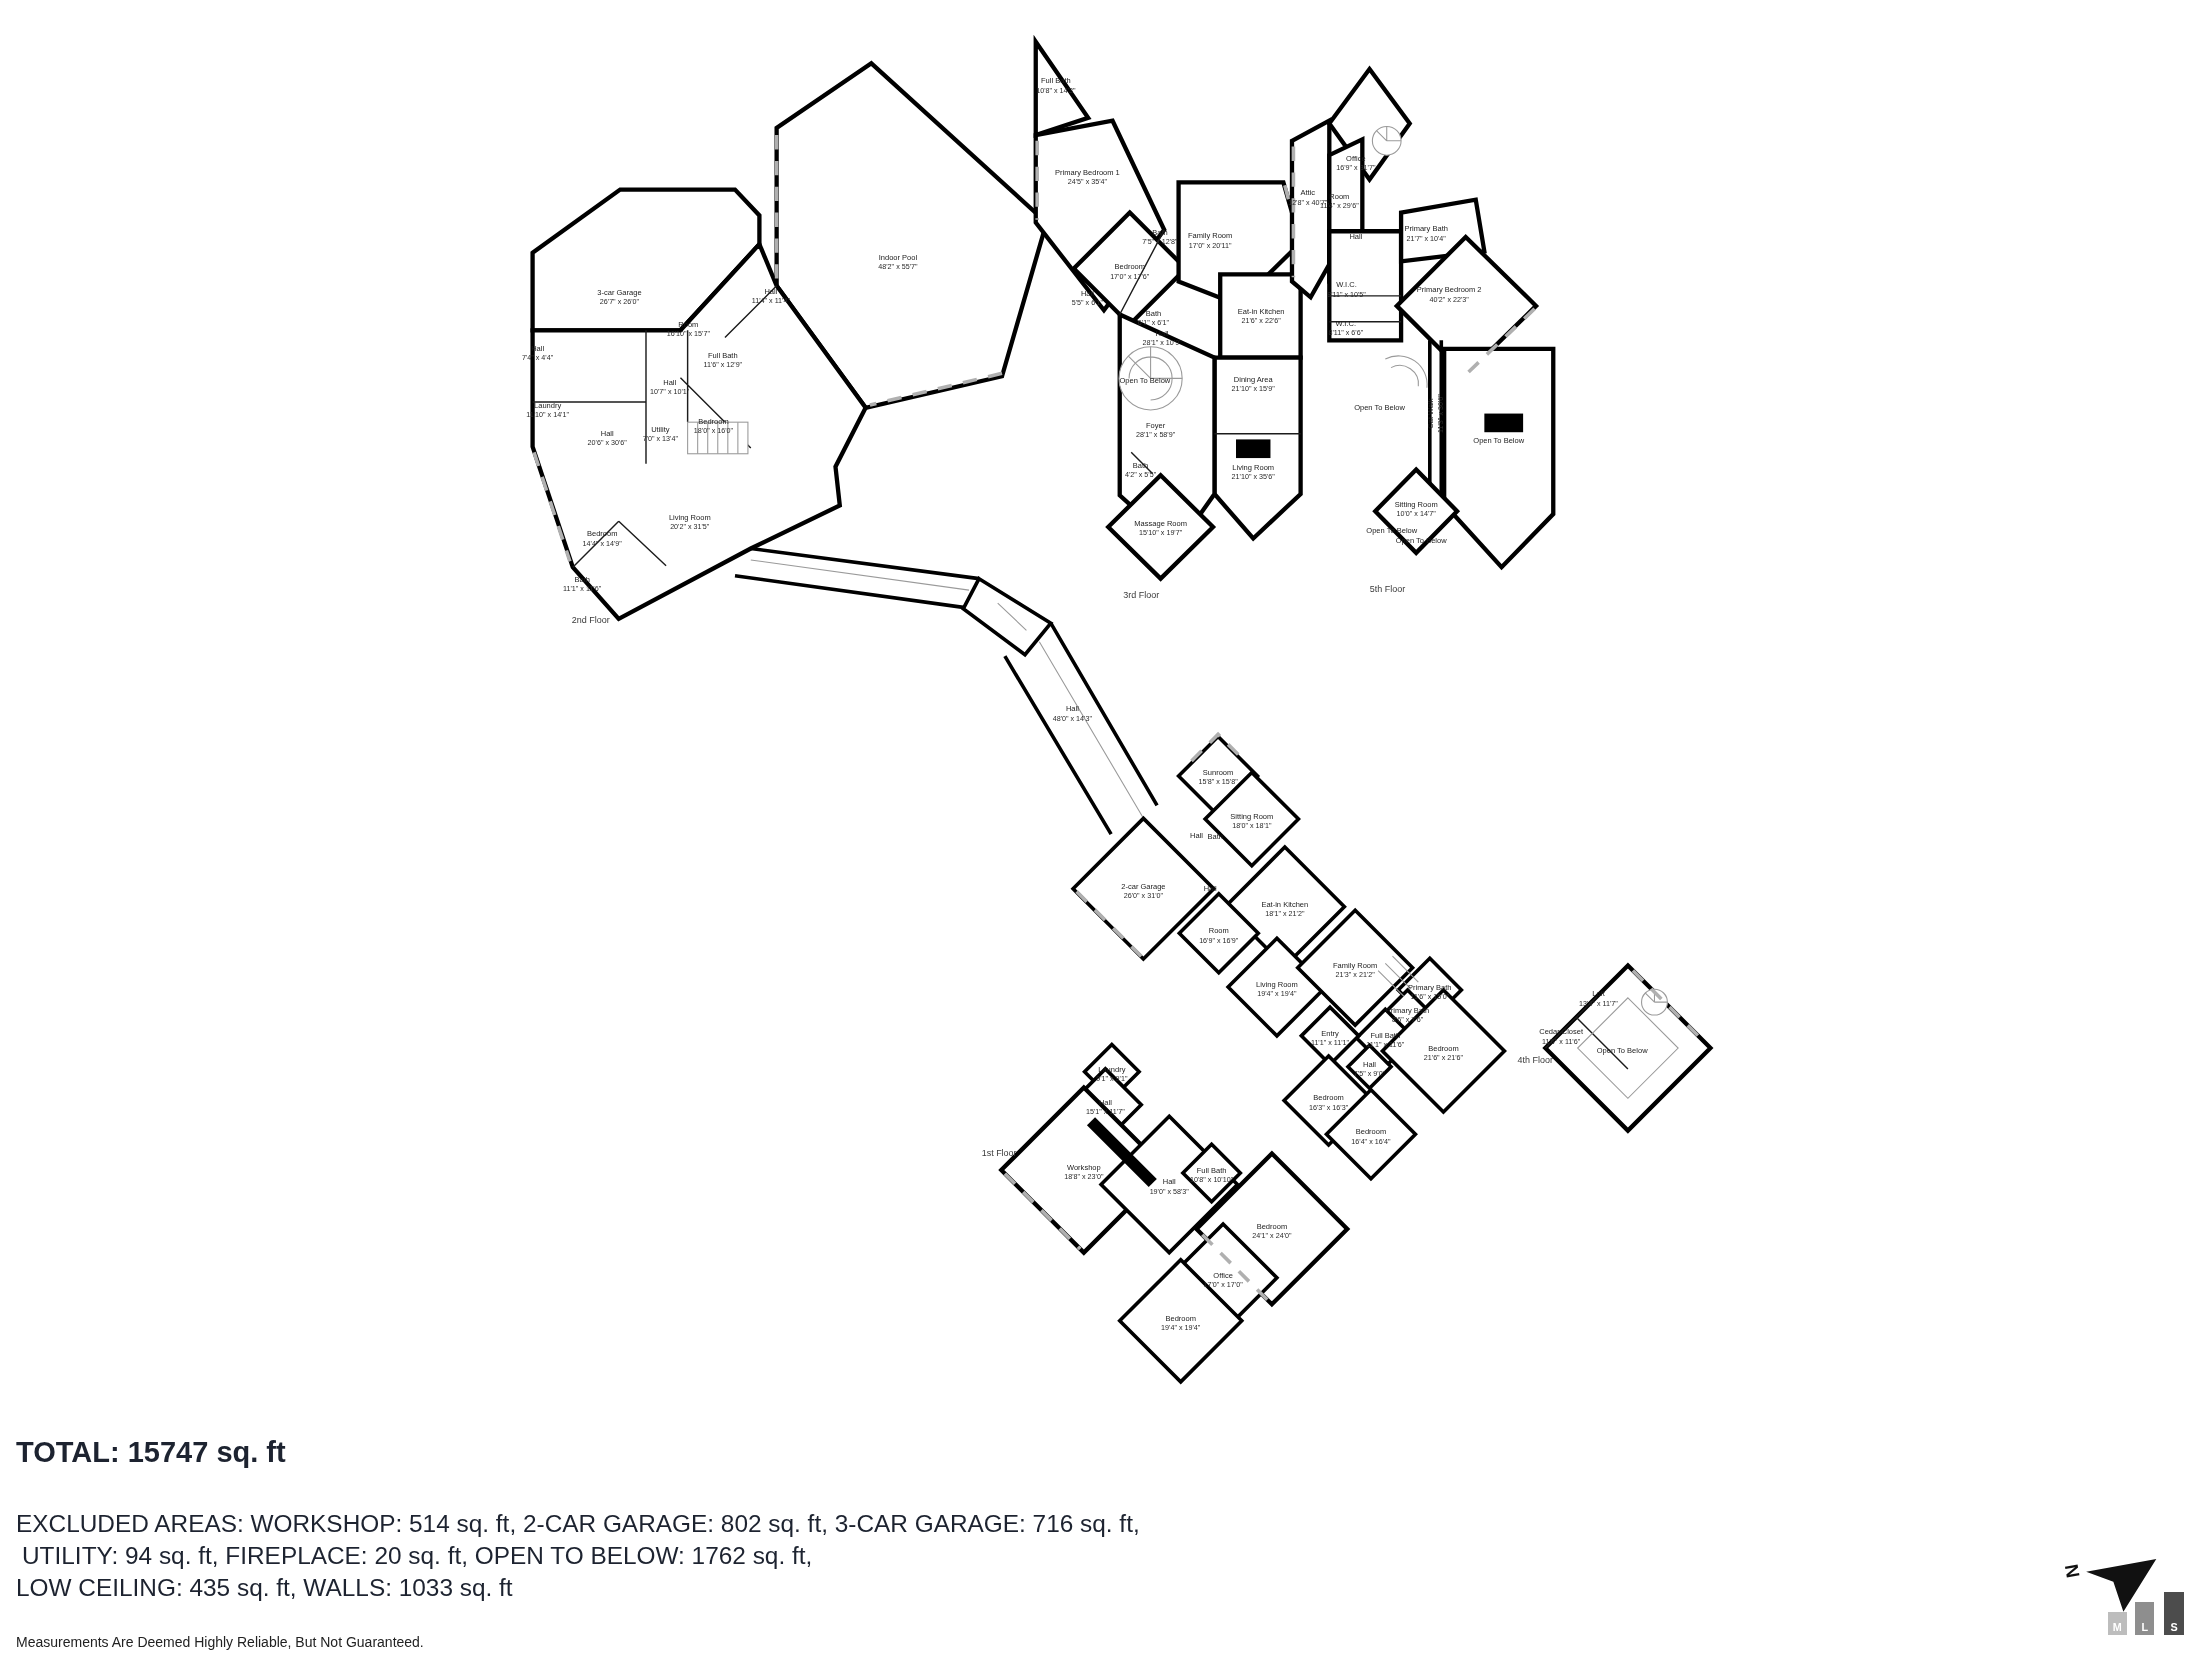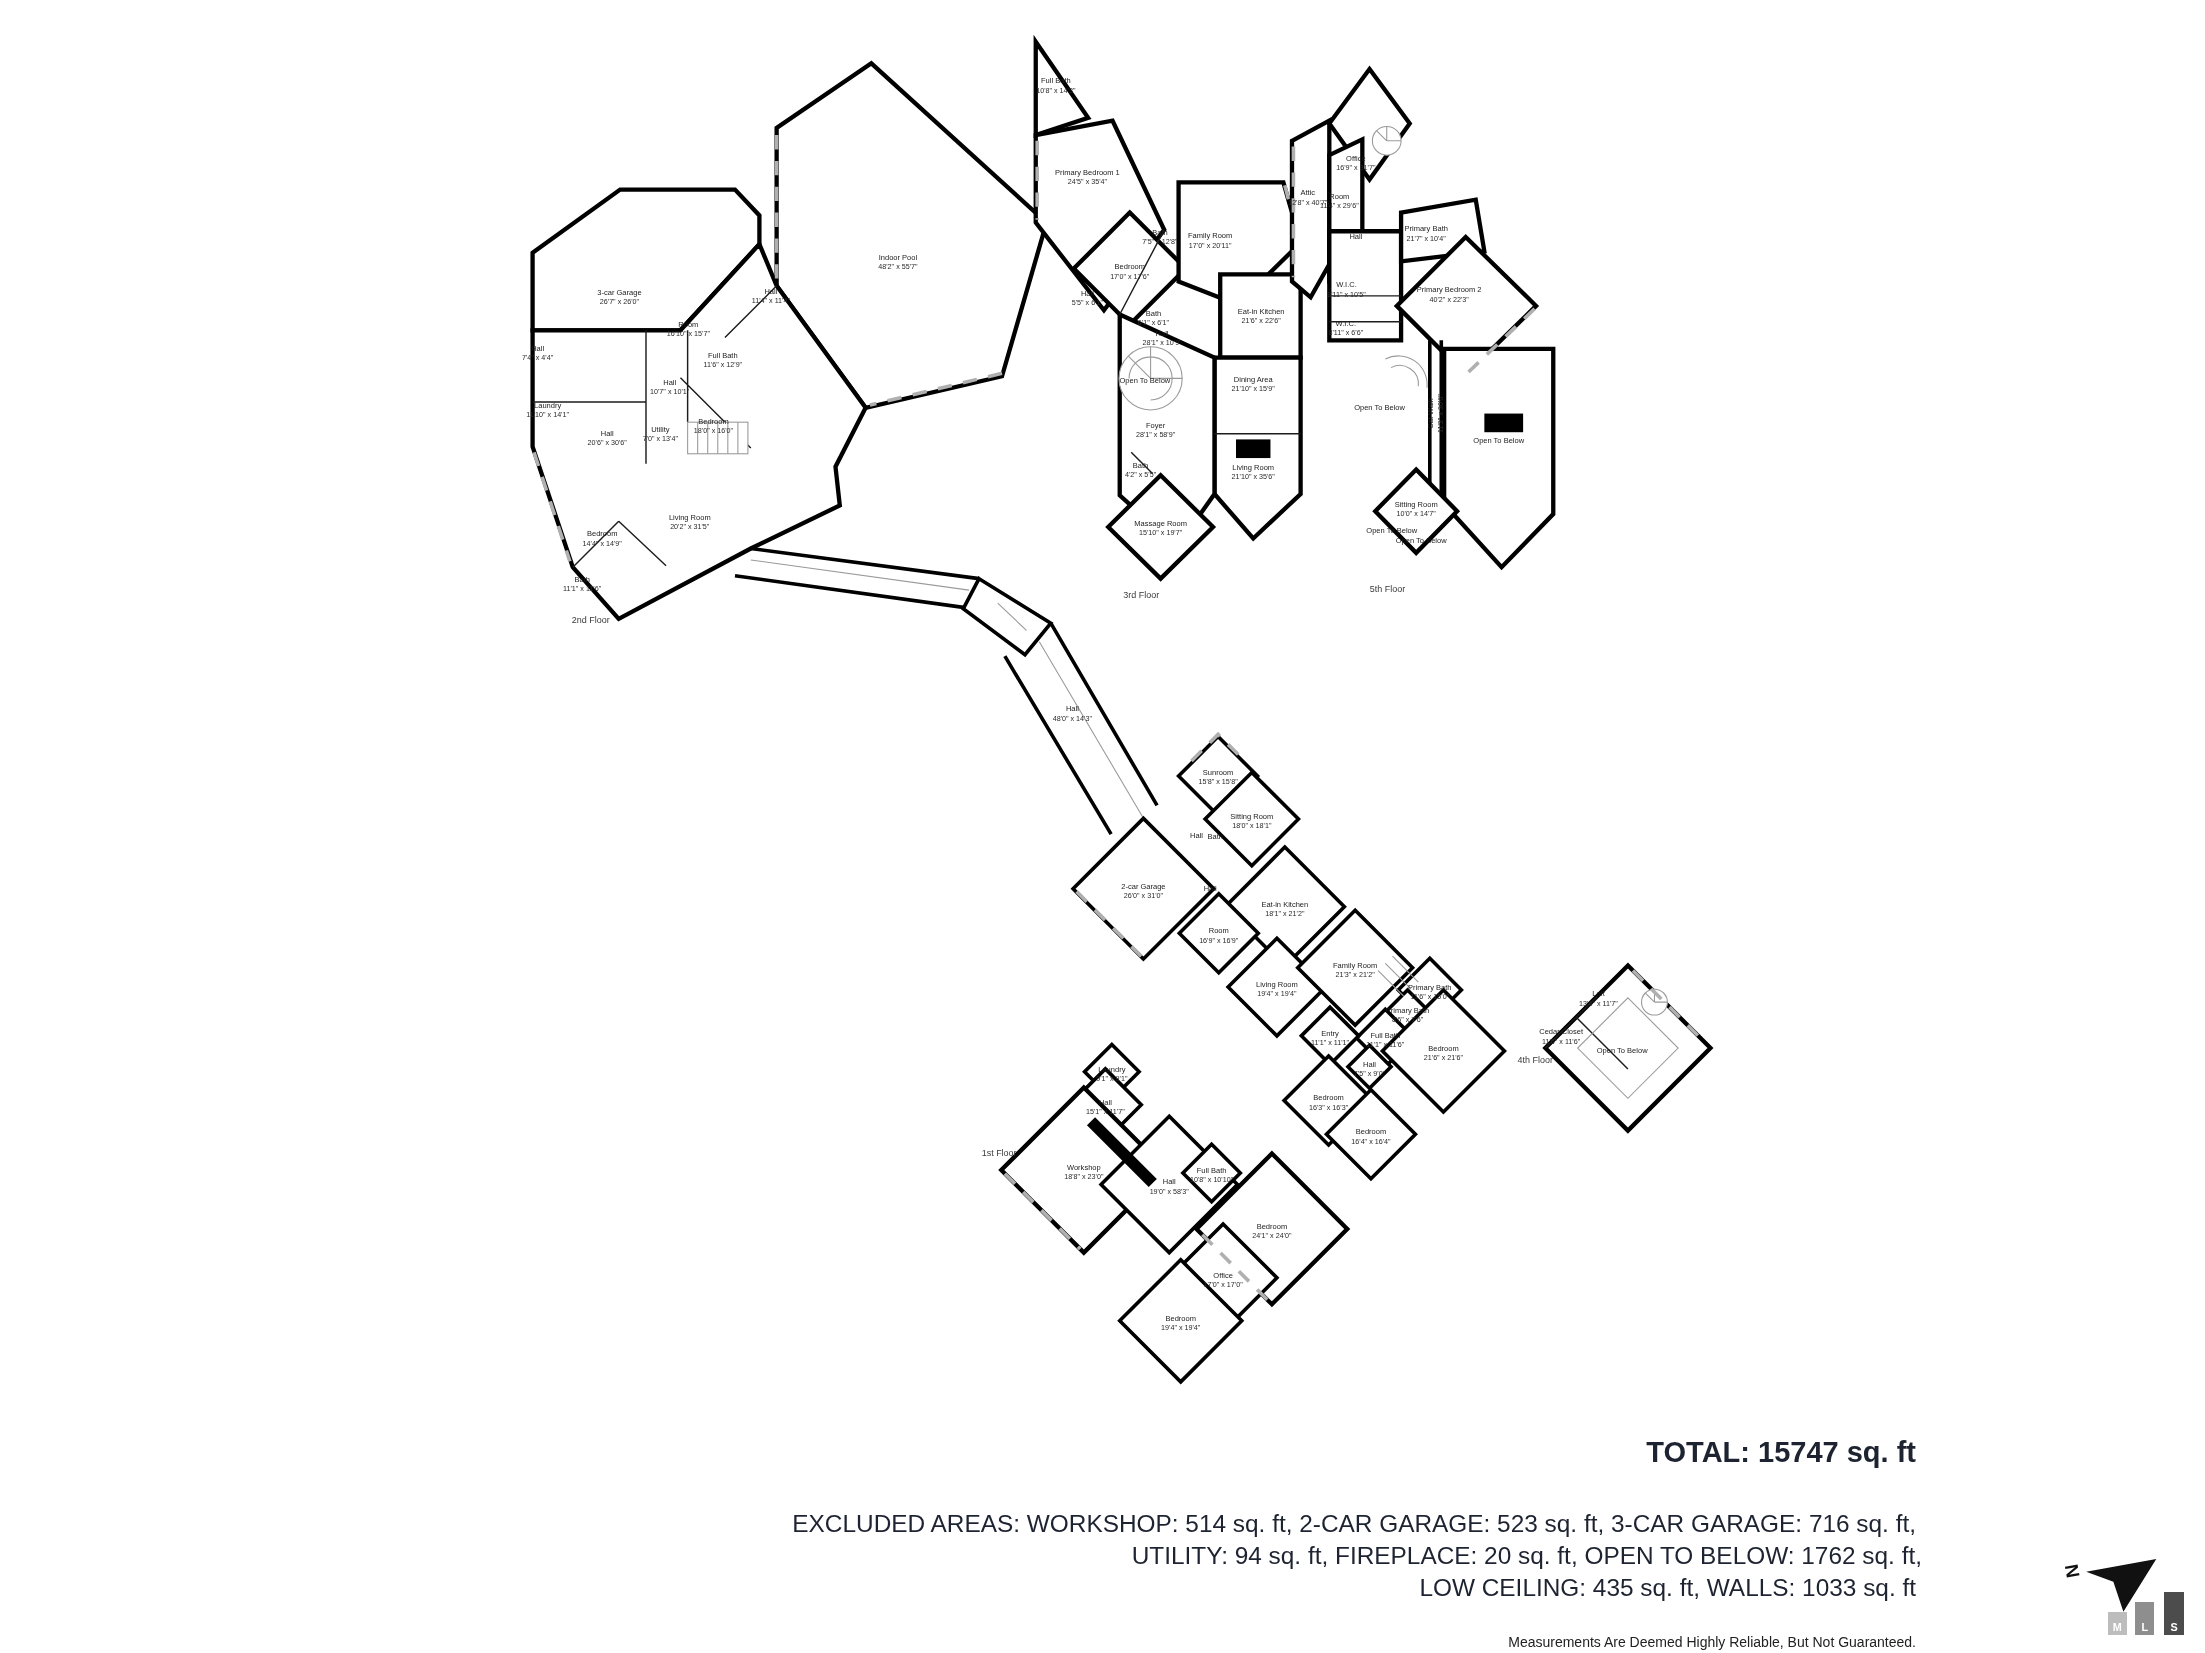--- a/index.html
+++ b/index.html
@@ -9,21 +9,21 @@
   .wall{fill:#ffffff;stroke:#000000;stroke-width:6;stroke-linejoin:miter;}
   .wall-thin{fill:none;stroke:#1c1c1c;stroke-width:2;}
   .wall5{fill:#ffffff;stroke:#000000;stroke-width:5;stroke-linejoin:miter;}
   .corridor{fill:none;stroke:#000000;stroke-width:5;}
   .detail{fill:none;stroke:#9a9a9a;stroke-width:1.5;}
   .windowline{fill:none;stroke:#b0b0b0;stroke-width:5;stroke-dasharray:20 16;}
   .solid-black{fill:#000000;stroke:none;}
   .room-label{font-family:"Liberation Sans",sans-serif;font-size:10.5px;fill:#1c1c1c;text-anchor:middle;}
   .room-label .room-dims{font-size:10px;fill:#2a2a2a;}
   .floor-label{font-family:"Liberation Sans",sans-serif;font-size:12.5px;fill:#3a3a3a;text-anchor:middle;}
-  .textblock{position:absolute;left:0;width:1916px;text-align:right;color:#1d2330;}
+  .textblock{position:absolute;left:16px;width:1916px;text-align:left;color:#1d2330;}
   #total-line{top:1436px;font-size:29px;font-weight:bold;}
   .summary{font-size:24.4px;}
   #sum1{top:1479px;} #sum2{top:1510px;} #sum3{top:1542px;padding-left:6px;} #sum4{top:1574px;}
   #disclaimer{top:1634px;font-size:14px;color:#222;}
   #logo{position:absolute;left:1872px;top:1584px;width:237px;height:65px;}
   #logo-word{font-size:56px;font-weight:500;letter-spacing:10px;color:#ffffff;
              -webkit-text-stroke:1.4px #bcbcbc;line-height:65px;}
   .bar{position:absolute;display:flex;align-items:flex-end;justify-content:center;
        color:#ffffff;font-size:10.8px;font-weight:bold;padding-bottom:2.2px;box-sizing:border-box;}
   #bar-m{left:2108px;top:1612px;width:18.7px;height:23px;background:#bdbdbd;}
@@ -218,21 +218,21 @@
     <g id="floor-labels">
         <text x="1392" y="1610" class="floor-label">1st Floor</text>
         <text x="823" y="868" class="floor-label">2nd Floor</text>
         <text x="1590" y="833" class="floor-label">3rd Floor</text>
         <text x="2139" y="1481" class="floor-label">4th Floor</text>
         <text x="1933" y="825" class="floor-label">5th Floor</text>
       </g>
   </svg>
 
   <div class="textblock" id="total-line">TOTAL: 15747 sq. ft</div>
-  <div class="textblock summary" id="sum2">EXCLUDED AREAS: WORKSHOP: 514 sq. ft, 2-CAR GARAGE: 523 sq. ft, 3-CAR GARAGE: 716 sq. ft,</div>
+  <div class="textblock summary" id="sum2">EXCLUDED AREAS: WORKSHOP: 514 sq. ft, 2-CAR GARAGE: 802 sq. ft, 3-CAR GARAGE: 716 sq. ft,</div>
   <div class="textblock summary" id="sum3">UTILITY: 94 sq. ft, FIREPLACE: 20 sq. ft, OPEN TO BELOW: 1762 sq. ft,</div>
   <div class="textblock summary" id="sum4">LOW CEILING: 435 sq. ft, WALLS: 1033 sq. ft</div>
   <div class="textblock" id="disclaimer">Measurements Are Deemed Highly Reliable, But Not Guaranteed.</div>
 
   <svg id="north" width="115" height="93" viewBox="0 0 160 130">
     <polygon points="46,50 144,32 98,106 84,64" fill="#111111"></polygon>
     <text x="24" y="48" font-family="Liberation Sans, sans-serif" font-size="26" font-weight="bold" fill="#111111" transform="rotate(80 24 40)">N</text>
   </svg>
 
   <div class="bar" id="bar-m">

